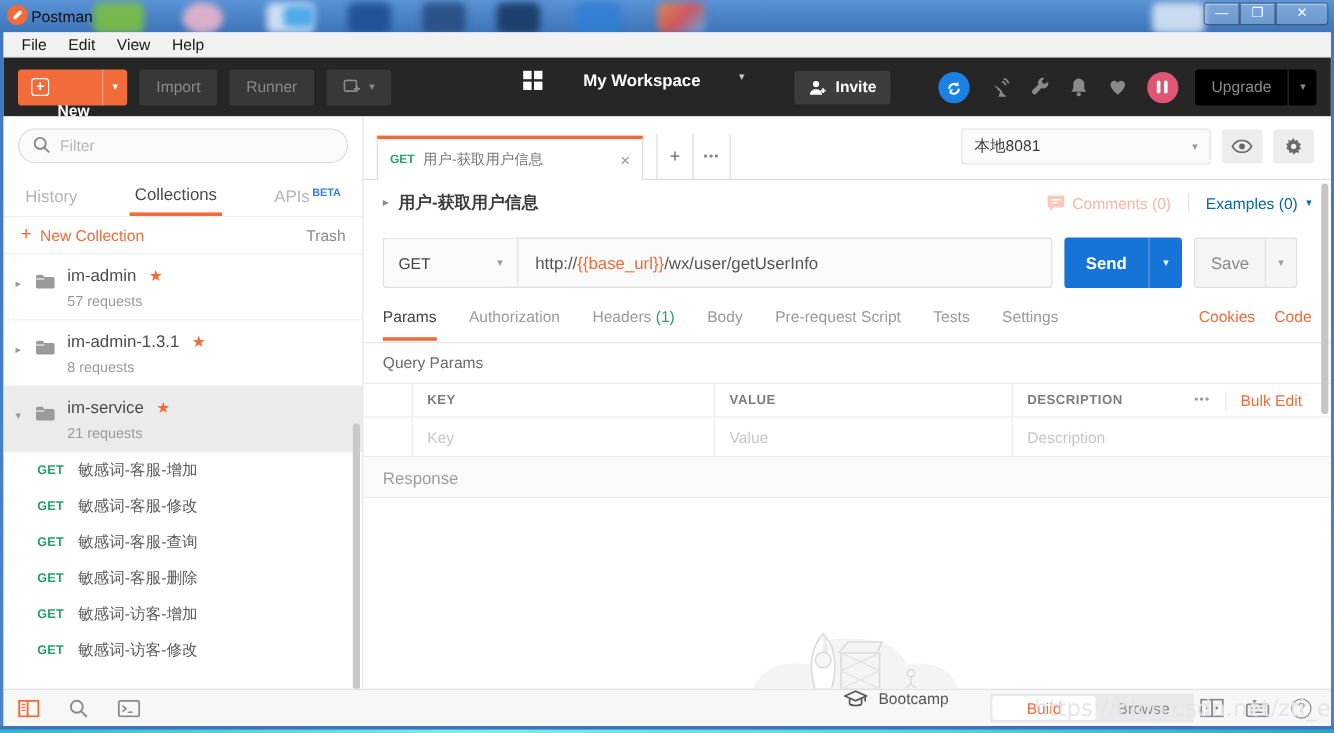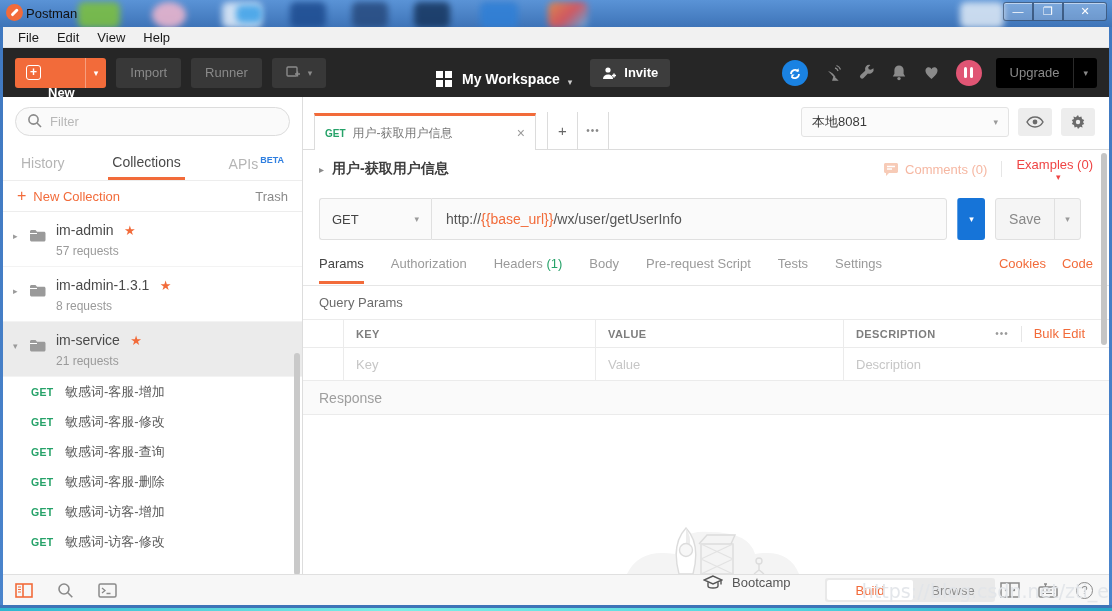--- a/index.html
+++ b/index.html
@@ -34,21 +34,21 @@
 
   
   .toolbar { height:49px; background:#262626; display:flex; align-items:center; padding:0 12px; position:relative; }
   .btn-new { height:30px; background:#f26b3a; border-radius:3px; display:flex; align-items:center; color:#fff; }
   .btn-new .plus-box { width:15px; height:15px; border:1.5px solid #fff; border-radius:3px; margin:0 7px 0 11px;
              font-size:12px; line-height:12px; text-align:center; font-weight:bold; }
   .btn-new .lbl { font-size:13px; font-weight:bold; padding-right:10px;margin-top:40px; }
   .btn-new .caret-sec { border-left:1px solid rgba(255,255,255,.35); padding:0 8px; font-size:9px; align-self:stretch; display:flex; align-items:center; }
   .tb-btn { height:30px; background:#383838; border-radius:3px; color:#8a8a8a; font-size:13px;
             display:flex; align-items:center; padding:0 14px; margin-left:10px; }
-  .tb-center { position:absolute; left:433px; display:flex; align-items:flex-end; }
+  .tb-center { position:absolute; left:433px; display:flex; align-items:flex-start;gap:24px; }
   .grid-icon { display:grid; grid-template-columns:7px 7px; grid-gap:2px; margin-right:10px; }
   .grid-icon span { width:7px; height:7px; background:#fff; }
   .ws-label { color:#fff; font-size:14px; font-weight:bold; }
   .ws-caret { color:#ccc; font-size:9px; margin-left:8px; }
   .btn-invite { height:28px; background:#3d3d3d; border-radius:3px; display:flex; align-items:center;
             color:#fff; font-size:13px; font-weight:bold; padding:0 12px; margin-left:18px; }
   .tb-right { position:absolute; right:12px; display:flex; align-items:center; }
   .sync-circle { width:26px; height:26px; border-radius:50%; background:#1a82e2; display:flex;
             align-items:center; justify-content:center; margin-right:16px; }
   .tb-icon { margin-left:16px; display:flex; align-items:center; }
@@ -108,21 +108,21 @@
   .env-select .c { color:#9a9a9a; font-size:9px; }
   .icon-btn { width:34px; height:28px; background:#ededed; border-radius:3px; margin-left:9px;
          display:flex; align-items:center; justify-content:center; }
 
   .req-title-row { height:38px; display:flex; align-items:center; padding:0 16px; }
   .req-title-arrow { color:#8a8a8a; font-size:10px; margin-right:8px; }
   .req-title { font-size:14px; font-weight:bold; color:#3d3d3d; flex:1; }
   .comments { display:flex; align-items:center; color:#f4ab92; font-size:13px; opacity:.85; }
   .comments svg { margin-right:6px; }
   .tr-divider { width:1px; height:16px; background:#e6e6e6; margin:0 14px; }
-  .examples { color:#ef4444; font-size:13px; display:flex; align-items:center;flex-direction:column; }
+  .examples { color:#0369a1; font-size:13px; display:flex; align-items:center; }
   .examples .c { font-size:9px; margin-left:7px; }
 
   .url-row { display:flex; padding:10px 16px 0 16px; height:52px; }
   .method-select { width:112px; height:42px; border:1px solid #e0e0e0; border-right:none; background:#fafafa;
          border-radius:3px 0 0 3px; display:flex; align-items:center; padding:0 12px; }
   .method-select .v { flex:1; font-size:13px; color:#444; }
   .method-select .c { color:#9a9a9a; font-size:9px; }
   .url-input { flex:1; height:42px; border:1px solid #e0e0e0; background:#fafafa; border-radius:0 3px 3px 0;
          display:flex; align-items:center; padding:0 14px; font-size:14px; color:#555; white-space:nowrap; overflow:hidden; }
   .url-var { color:#f26b3a; }
@@ -427,20 +427,21 @@
         <div class="method-select">
           <span class="v">GET</span>
           <span class="c">▾</span>
         </div>
         <div class="url-input">
             <span>http://</span>
             <span class="url-var">{{base_url}}</span>
             <span>/wx/user/getUserInfo</span>
           </div>
         <div class="btn-send">
+          <span class="lbl">Send</span>
           <span class="caret-sec">▾</span>
         </div>
         <div class="btn-save">
           <span class="lbl">Save</span>
           <span class="caret-sec">▾</span>
         </div>
       </div>
 
       <div class="req-tabs">
         <span class="req-tab active">Params</span>

